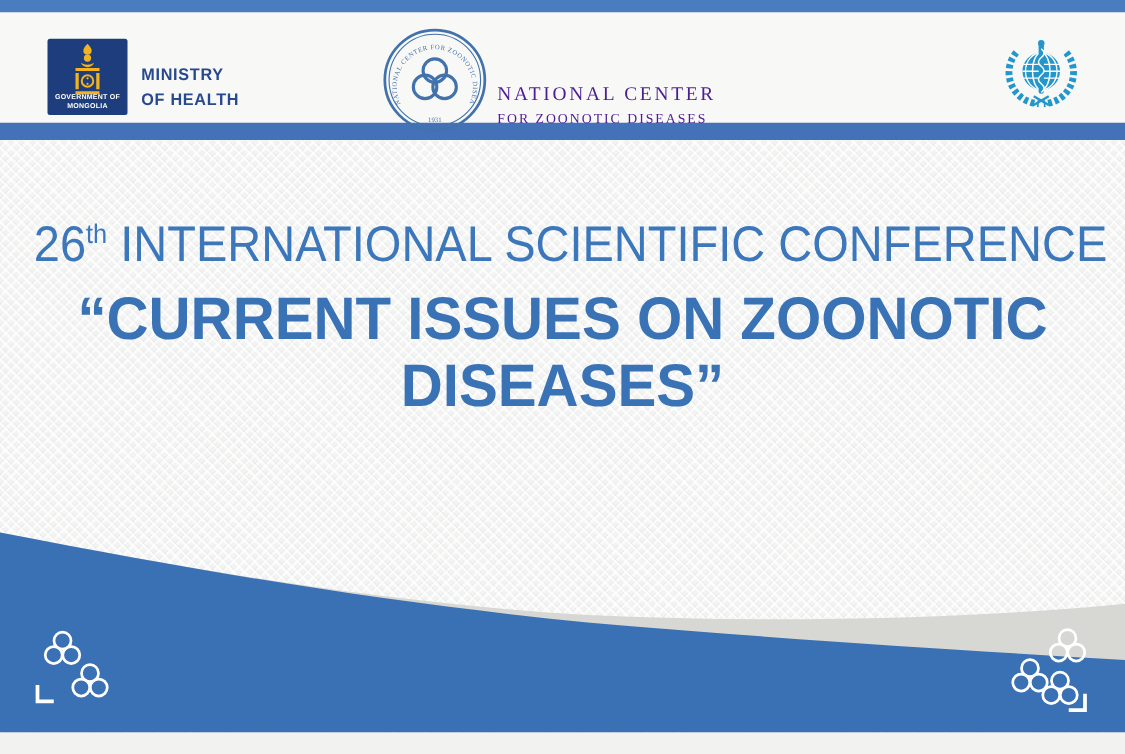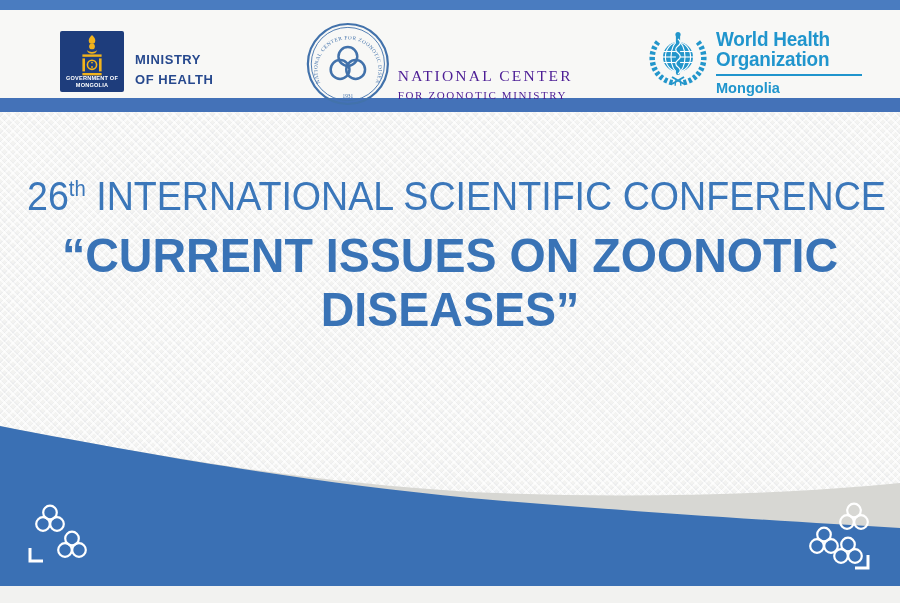--- a/index.html
+++ b/index.html
@@ -9,21 +9,21 @@
     background:#f2f2f0;
   }
   .top-bar{height:10px;background:#4a7cc0;}
   .header{
     height:88px;background:#f8f8f6;position:relative;
     display:flex;align-items:center;
   }
   .separator-bar{height:14px;background:#4472b8;}
 
   
-  .logo-ministry{position:absolute;left:38px;top:21px;display:flex;align-items:flex-end;margin-left:22px;}
+  .logo-ministry{position:absolute;left:38px;top:21px;display:flex;align-items:flex-end;}
   .moh-square{
     width:64px;height:61px;background:#1e3d7c;border-radius:2px;
     display:flex;flex-direction:column;align-items:center;justify-content:flex-end;
     padding-bottom:3px;box-sizing:border-box;position:relative;
   }
   .moh-square svg{position:absolute;top:4px;left:50%;transform:translateX(-50%);}
   .moh-caption{color:#ffffff;font-size:5.6px;font-weight:bold;text-align:center;line-height:1.25;letter-spacing:.2px;}
   .moh-label{
     margin-left:11px;margin-bottom:2px;color:#27498e;font-weight:bold;
     font-size:13.5px;line-height:1.5;letter-spacing:.6px;transform:scaleX(.96);transform-origin:left;
@@ -109,21 +109,21 @@
       </text>
       <g fill="none" stroke="#4272ab" stroke-width="2.5">
         <circle cx="42" cy="34.5" r="9.4"></circle>
         <circle cx="34.2" cy="47.5" r="9.4"></circle>
         <circle cx="49.8" cy="47.5" r="9.4"></circle>
       </g>
       <text x="42" y="75.5" font-size="5.4" fill="#4272ab" text-anchor="middle" font-family="Liberation Serif,serif">1931</text>
     </svg>
     <div class="nczd-text">
       <div class="nczd-line1">NATIONAL CENTER</div>
-      <div class="nczd-line2">FOR ZOONOTIC MINISTRY</div>
+      <div class="nczd-line2">FOR ZOONOTIC DISEASES</div>
     </div>
   </div>
 
   <div class="logo-who">
     <svg width="58" height="56" viewBox="0 0 58 56">
       <g stroke="#2396cb" fill="none">
         <path d="M9,12 A 25,25 0 0 0 27,53" stroke-width="5.5" stroke-dasharray="3.2 2.2"></path>
         <path d="M49,12 A 25,25 0 0 1 31,53" stroke-width="5.5" stroke-dasharray="3.2 2.2"></path>
         <path d="M23,54 L35,47 M35,54 L23,47" stroke-width="2"></path>
       </g>
@@ -132,28 +132,20 @@
         <line x1="14.6" y1="21.5" x2="43.4" y2="21.5"></line>
         <line x1="14" y1="27" x2="44" y2="27"></line>
         <line x1="14.6" y1="32.5" x2="43.4" y2="32.5"></line>
         <ellipse cx="29" cy="27" rx="7" ry="14.8"></ellipse>
         <ellipse cx="29" cy="27" rx="12.6" ry="14.8"></ellipse>
       </g>
       <rect x="26.9" y="4" width="4.2" height="41" rx="2" fill="#2396cb"></rect>
       <circle cx="29" cy="4.5" r="2.6" fill="#2396cb"></circle>
       <path d="M29,9 q4.5,3.5 0,7 q-4.5,3.5 0,7 q4.5,3.5 0,7 q-4.5,3.5 0,7 q4.5,3.5 0,7" stroke="#ffffff" stroke-width="1.2" fill="none"></path>
     </svg>
-    <div class="who-text">
-      <div class="who-name">
-        <div>World Health</div>
-        <div>Organization</div>
-      </div>
-      <div class="who-rule"></div>
-      <div class="who-country">Mongolia</div>
-    </div>
   </div>
 </div>
 
 <div class="separator-bar"></div>
 
 <div class="main">
 
   <div class="conf-subtitle"><span>26</span><sup>th</sup><span> INTERNATIONAL SCIENTIFIC CONFERENCE</span></div>
 
   <div class="conf-title">

